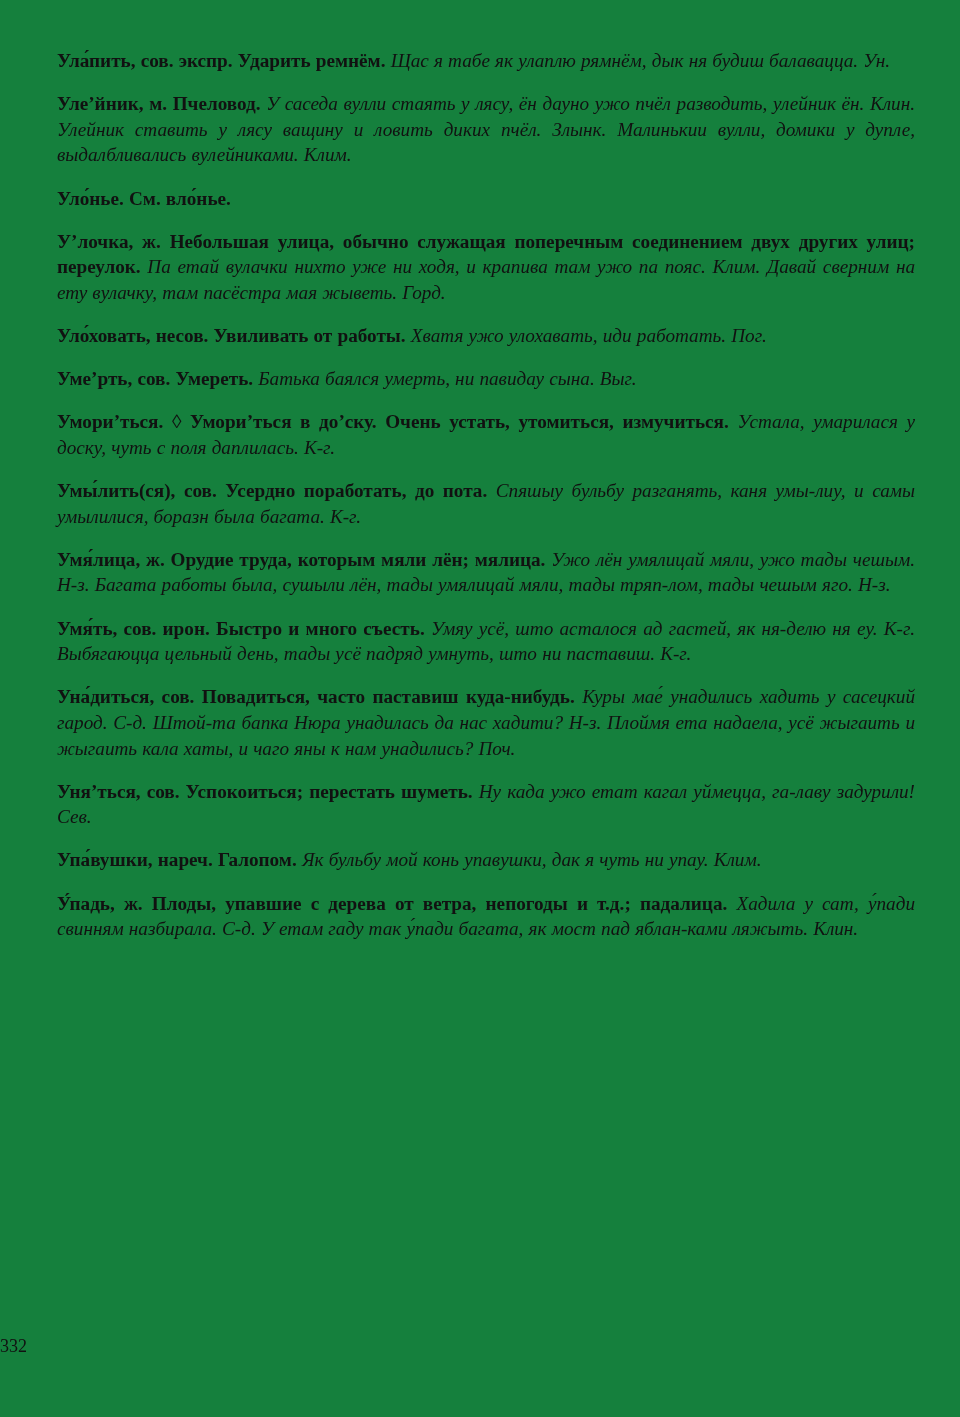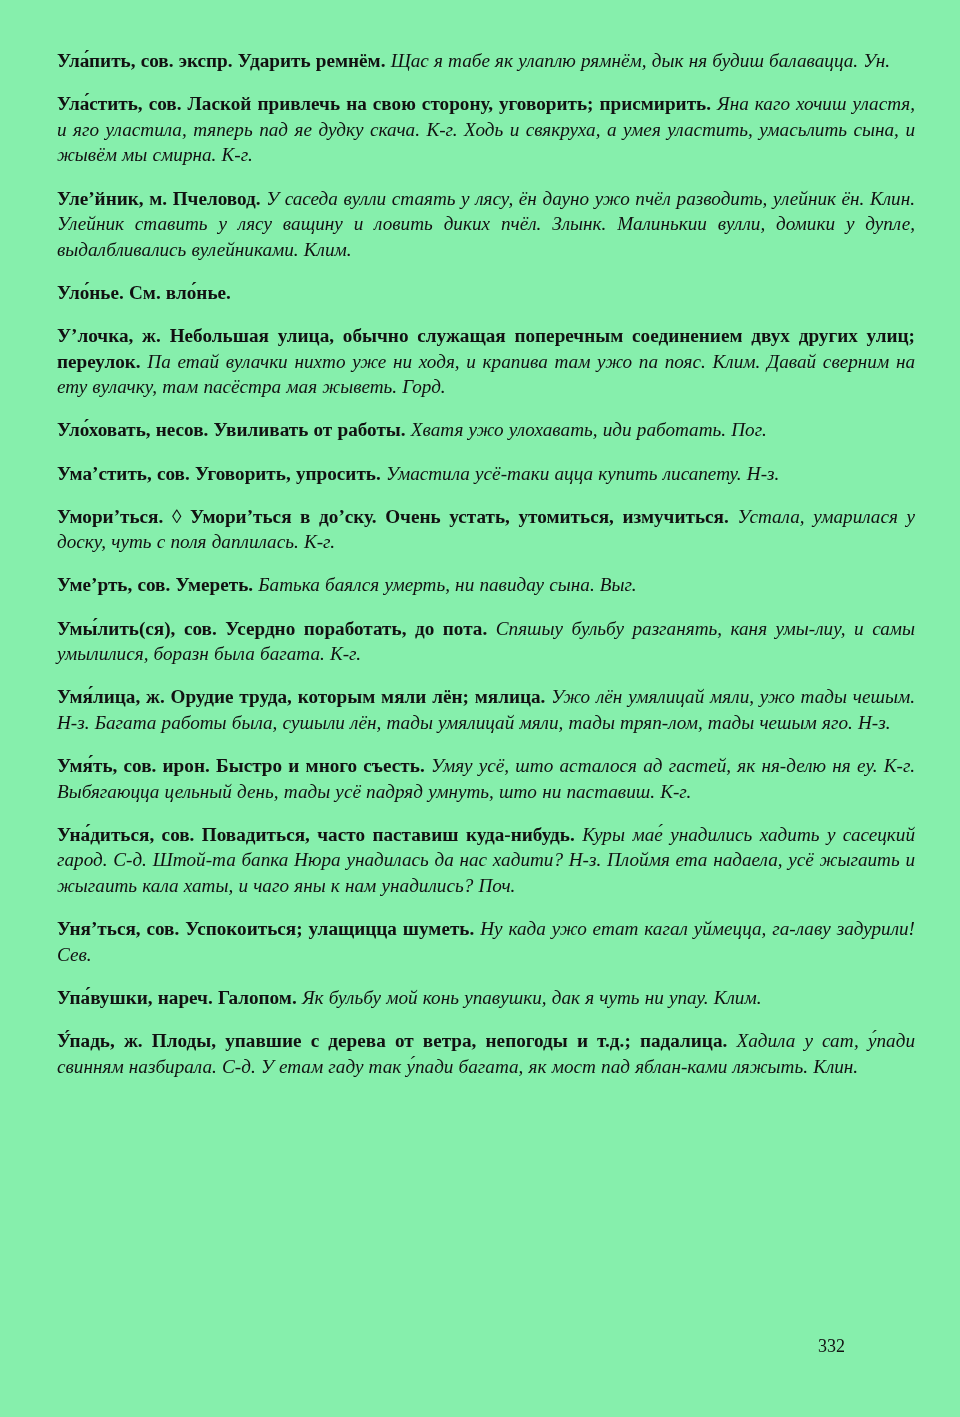--- a/index.html
+++ b/index.html
@@ -15,21 +15,21 @@
     color: #111111;
     overflow: hidden;
   }
 
   .page {
     position: absolute;
     left: 0;
     top: 0;
     width: 960px;
     height: 1417px;
-    background: #86efac;
+    background: #15803d;
   }
 
   .page-body {
     position: absolute;
     left: 57px;
     top: 48px;
     width: 858px;
   }
 
   .entry {
@@ -59,42 +59,38 @@
   .dia {
     font-weight: bold;
     font-style: normal;
   }
 
   .page-number {
     position: absolute;
     left: 0;
     top: 1336px;
     width: 845px;
-    text-align: right;
+    text-align: left;
     font-size: 18px;
     font-family: "Liberation Serif", "DejaVu Serif", serif;
     color: #111111;
   }
 </style>
 </head>
 <body>
 
 <div class="page">
 
   <div class="page-body">
 
     <p class="entry">
       <span class="hw">Ула́пить, сов. экспр. Ударить ремнём.</span>
       <span class="ex">Щас я табе як улаплю рямнём, дык ня будиш балавацца. Ун.</span>
     </p>
 
-    <p class="entry">
-      <span class="hw">Ула́стить, сов. Лаской привлечь на свою сторону, уговорить; присмирить.</span>
-      <span class="ex">Яна каго хочиш уластя, и яго уластила, тяперь пад яе дудку скача. К-г. Ходь и свякруха, а умея уластить, умасьлить сына, и жывём мы смирна. К-г.</span>
-    </p>
 
 
     <p class="entry">
       <span class="hw">Уле’йник, м. Пчеловод.</span>
       <span class="ex">У саседа вулли стаять у лясу, ён дауно ужо пчёл разводить, улейник ён. Клин. Улейник ставить у лясу ващину и ловить диких пчёл. Злынк. Малинькии вулли, домики у дупле, выдалбливались вулейниками. Клим.</span>
     </p>
 
     <p class="entry">
       <span class="hw">Уло́нье. См. вло́нье.</span>
     </p>
@@ -104,35 +100,31 @@
       <span class="ex">Па етай вулачки нихто уже ни ходя, и крапива там ужо па пояс. Клим. Давай сверним на ету вулачку, там пасёстра мая жыветь. Горд.</span>
     </p>
 
     <p class="entry">
       <span class="hw">Уло́ховать, несов. Увиливать от работы.</span>
       <span class="ex">Хватя ужо улохавать, иди работать. Пог.</span>
     </p>
 
 
 
+
     <p class="entry">
-      <span class="hw">Ума’стить, сов. Уговорить, упросить.</span>
-      <span class="ex">Умастила усё-таки ацца купить лисапету. Н-з.</span>
+      <span class="hw">Уме’рть, сов. Умереть.</span>
+      <span class="ex">Батька баялся умерть, ни павидау сына. Выг.</span>
     </p>
 
     <p class="entry">
       <span class="hw">Умори’ться.</span>
       <span class="dia">◊</span>
       <span class="hw">Умори’ться в до’ску. Очень устать, утомиться, измучиться.</span>
       <span class="ex">Устала, умарилася у доску, чуть с поля даплилась. К-г.</span>
-    </p>
-
-    <p class="entry">
-      <span class="hw">Уме’рть, сов. Умереть.</span>
-      <span class="ex">Батька баялся умерть, ни павидау сына. Выг.</span>
     </p>
 
     <p class="entry">
       <span class="hw">Умы́лить(ся), сов. Усердно поработать, до пота.</span>
       <span class="ex">Спяшыу бульбу разганять, каня умы-лиу, и самы умылилися, боразн была багата. К-г.</span>
     </p>
 
     <p class="entry">
       <span class="hw">Умя́лица, ж. Орудие труда, которым мяли лён; мялица.</span>
       <span class="ex">Ужо лён умялицай мяли, ужо тады чешым. Н-з. Багата работы была, сушыли лён, тады умялицай мяли, тады тряп-лом, тады чешым яго. Н-з.</span>
@@ -142,21 +134,21 @@
       <span class="hw">Умя́ть, сов. ирон. Быстро и много съесть.</span>
       <span class="ex">Умяу усё, што асталося ад гастей, як ня-делю ня еу. К-г. Выбягаюцца цельный день, тады усё падряд умнуть, што ни паставиш. К-г.</span>
     </p>
 
     <p class="entry">
       <span class="hw">Уна́диться, сов. Повадиться, часто паставиш куда-нибудь.</span>
       <span class="ex">Куры мае́ унадились хадить у сасецкий гарод. С-д. Штой-та бапка Нюра унадилась да нас хадити? Н-з. Плоймя ета надаела, усё жыгаить и жыгаить кала хаты, и чаго яны к нам унадились? Поч.</span>
     </p>
 
     <p class="entry">
-      <span class="hw">Уня’ться, сов. Успокоиться; улащицца шуметь.</span>
+      <span class="hw">Уня’ться, сов. Успокоиться; перестать шуметь.</span>
       <span class="ex">Ну када ужо етат кагал уймецца, га-лаву задурили! Сев.</span>
     </p>
 
     <p class="entry">
       <span class="hw">Упа́вушки, нареч. Галопом.</span>
       <span class="ex">Як бульбу мой конь упавушки, дак я чуть ни упау. Клим.</span>
     </p>
 
     <p class="entry">
       <span class="hw">У́падь, ж. Плоды, упавшие с дерева от ветра, непогоды и т.д.; падалица.</span>

